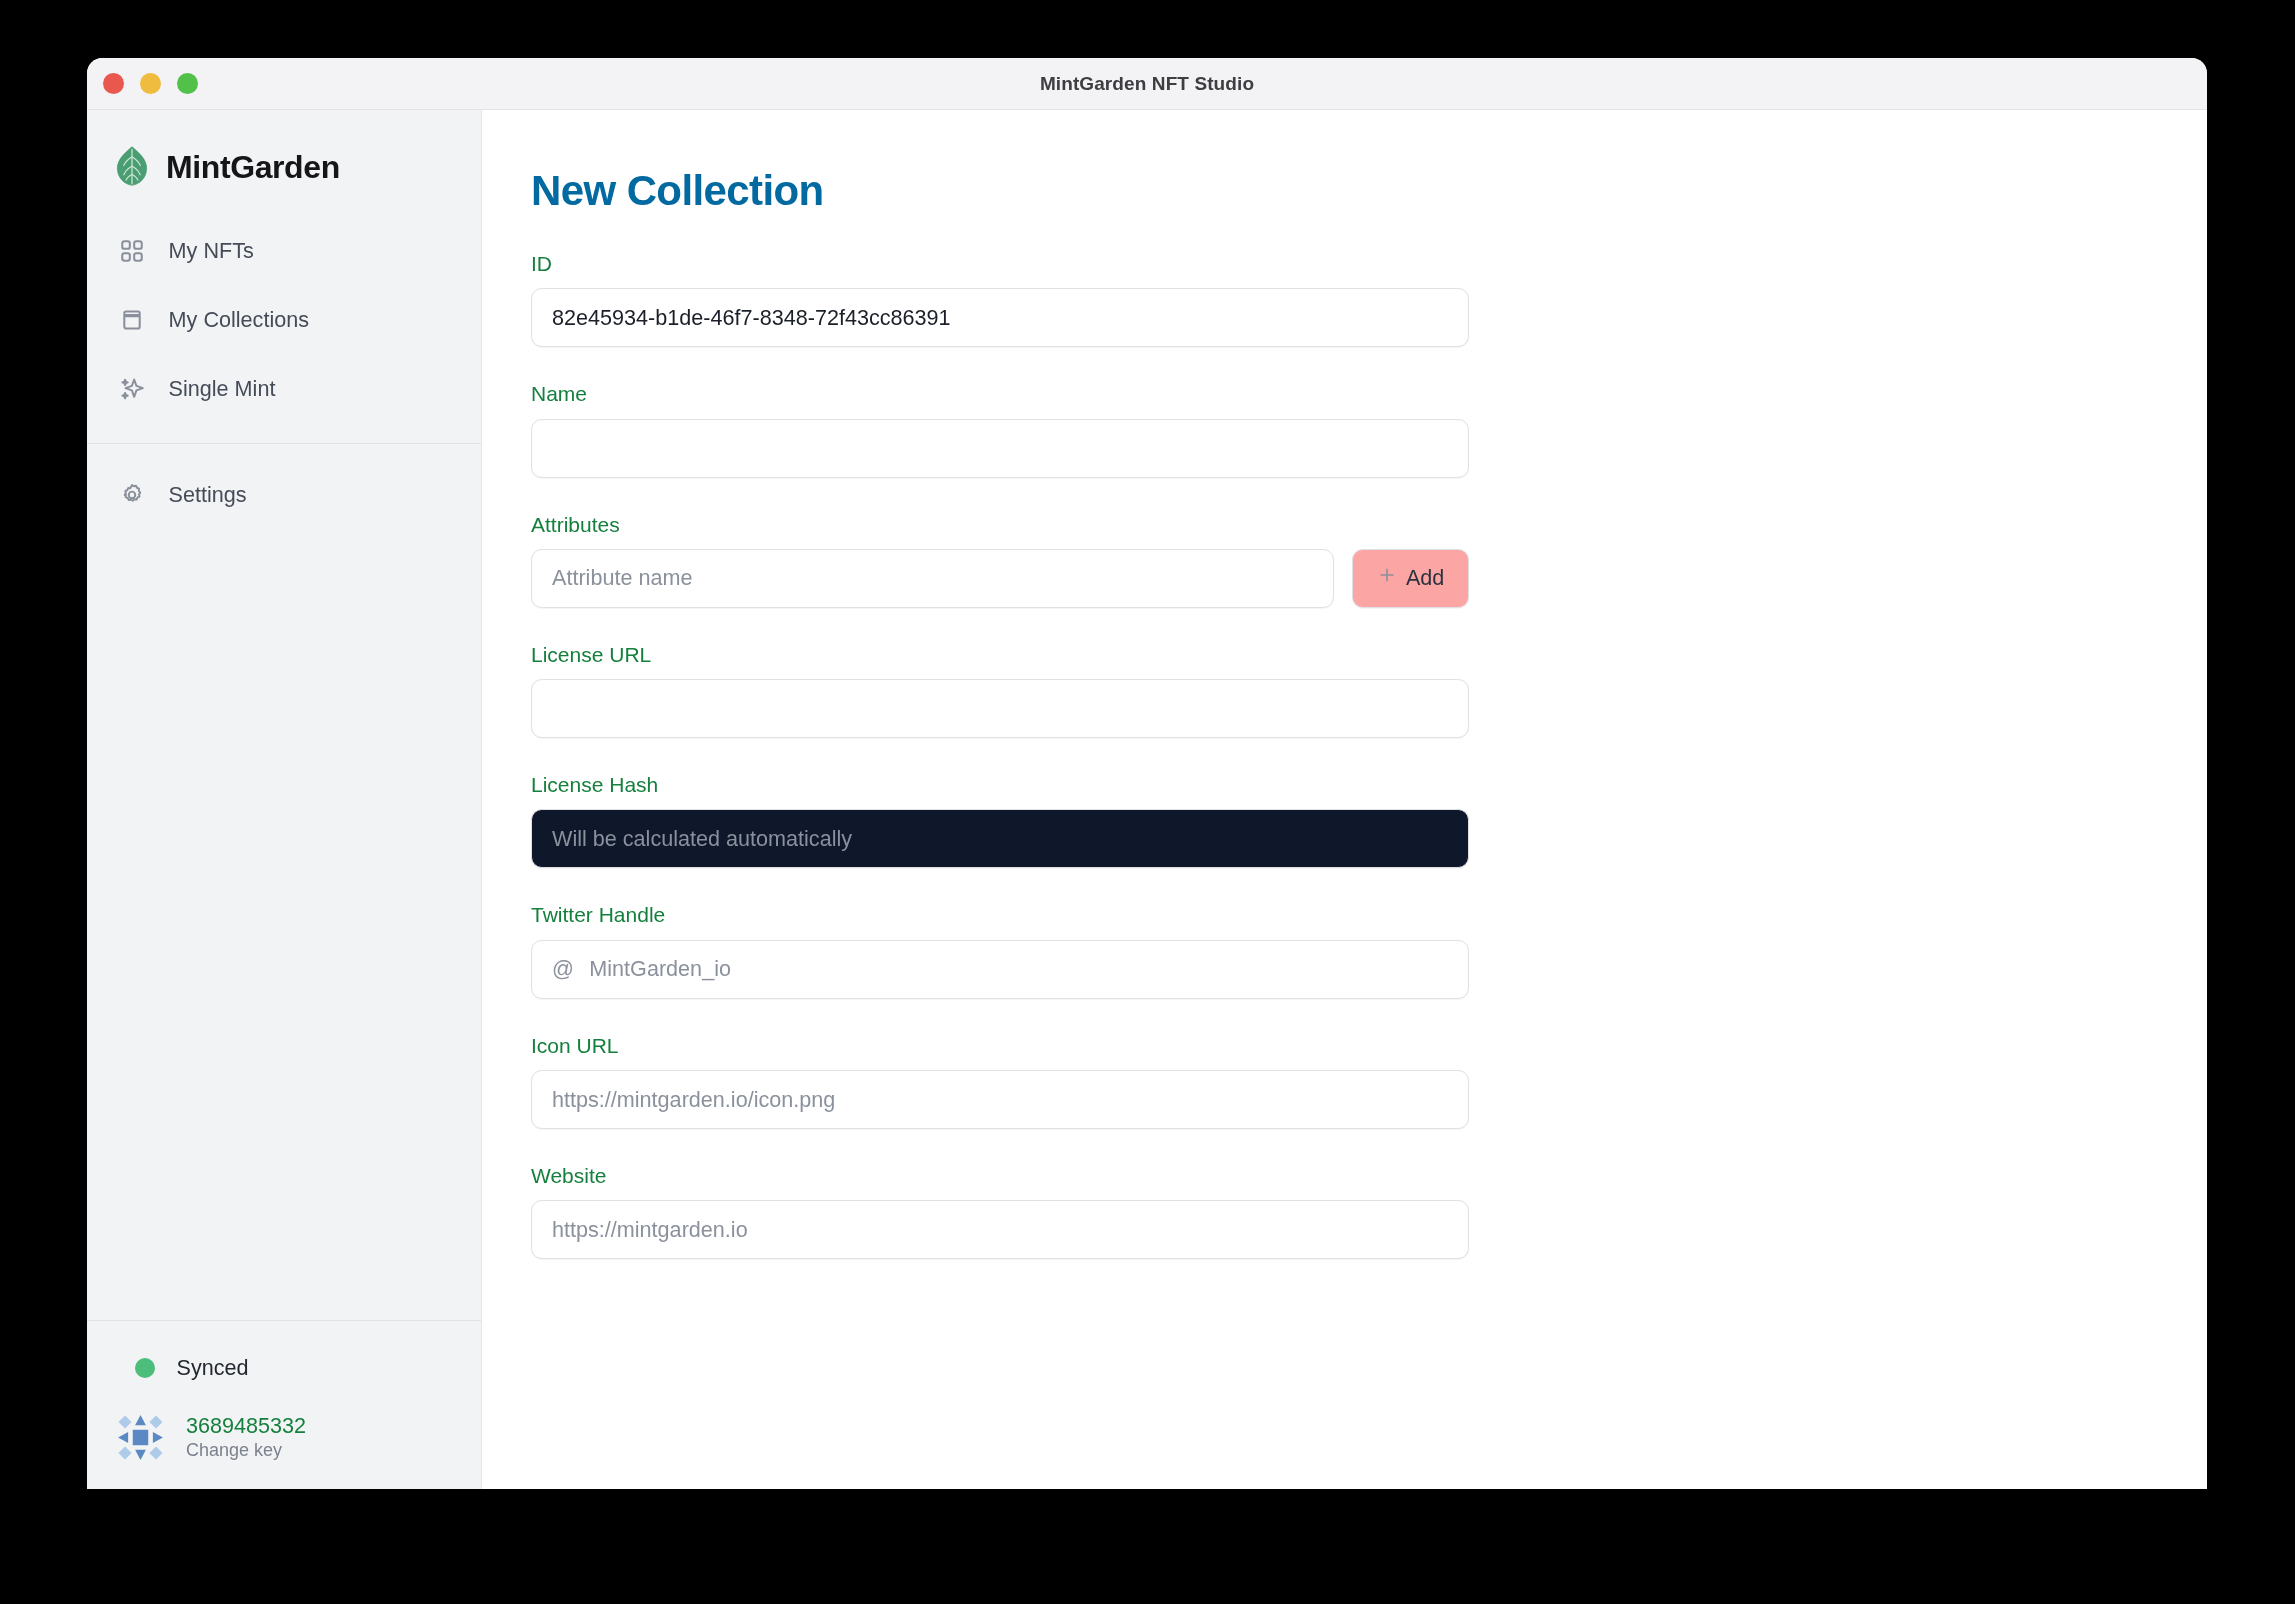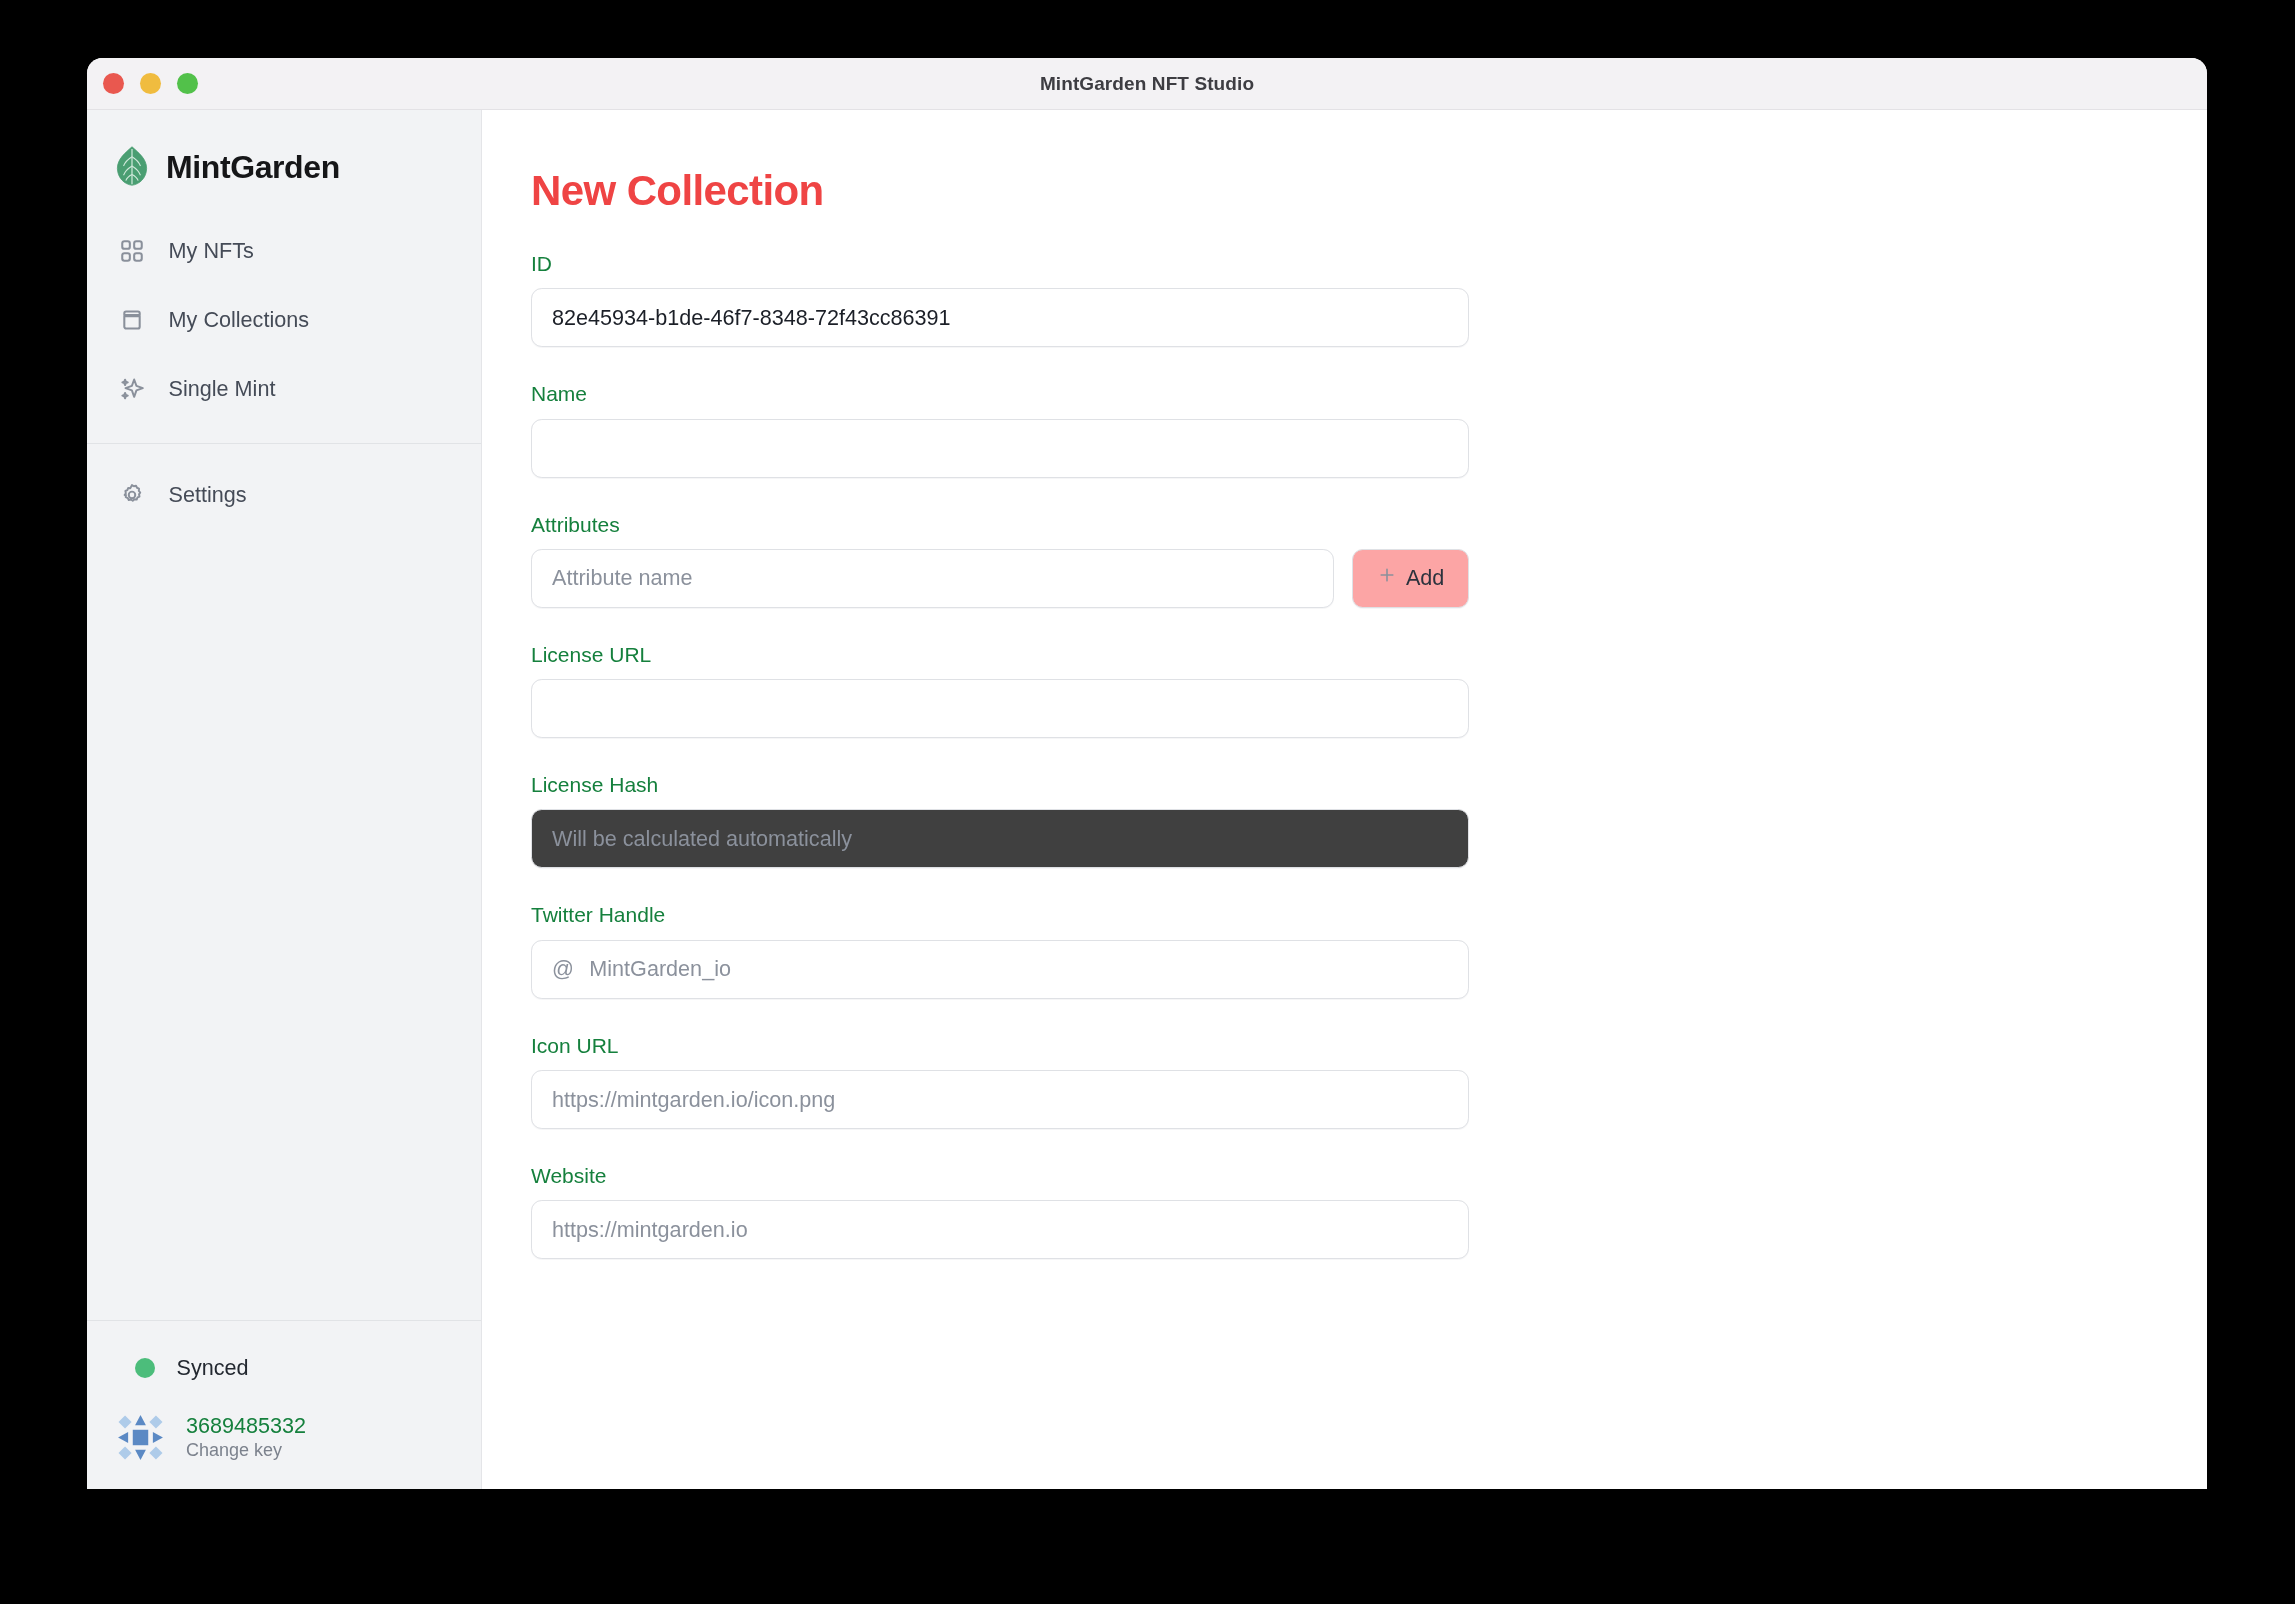--- a/index.html
+++ b/index.html
@@ -129,21 +129,21 @@
     flex: 1;
     background: #ffffff;
     overflow: hidden;
     position: relative;
   }
   #content-inner { padding: 57px 0 0 49px; }
 
   #page-title {
     font-size: 42px;
     font-weight: bold;
-    color: #ef4444;
+    color: #0369a1;
     letter-spacing: -0.6px;
     margin-bottom: 37px;
   }
 
   .field { margin-bottom: 35px; width: 938px; }
   .field-label {
     font-size: 21px;
     color: #15803d;
     margin-bottom: 12.3px;
     display: block;
@@ -158,21 +158,21 @@
     font-family: "Liberation Sans", sans-serif;
     font-size: 21.6px;
     color: #1b1f27;
     padding: 0 20px;
     outline: none;
     box-shadow: 0 0.8px 0.8px rgba(16,24,40,.04);
   }
   .text-input::placeholder { color: #8b919c; }
   .text-input:disabled,
   .text-input.is-disabled {
-    background: #404040;
+    background: #0f172a;
     color: #8b919c;
   }
 
   .textarea-input {
     width: 100%;
     height: 176px;
     border: 0.8px solid #dfe1e5;
     border-radius: 10.8px;
     background: #ffffff;
     font-family: "Liberation Sans", sans-serif;

